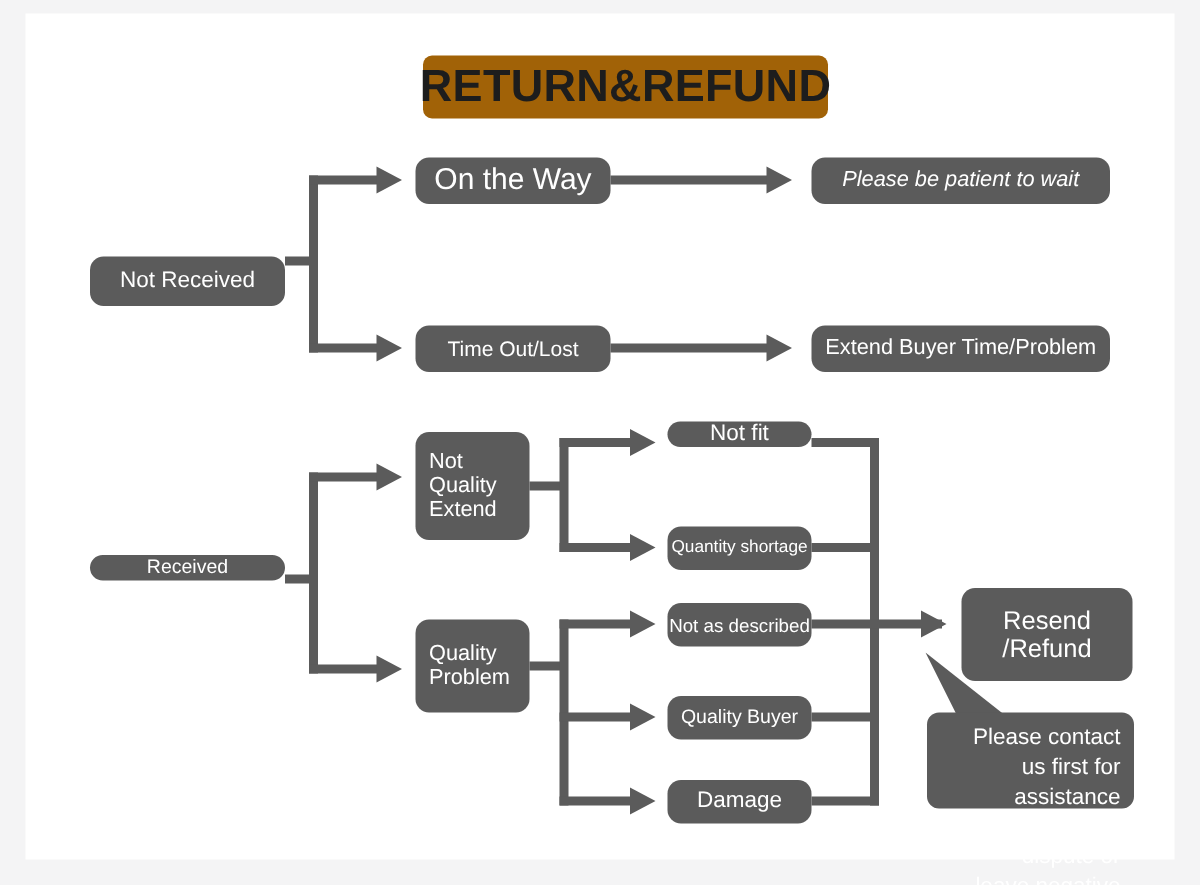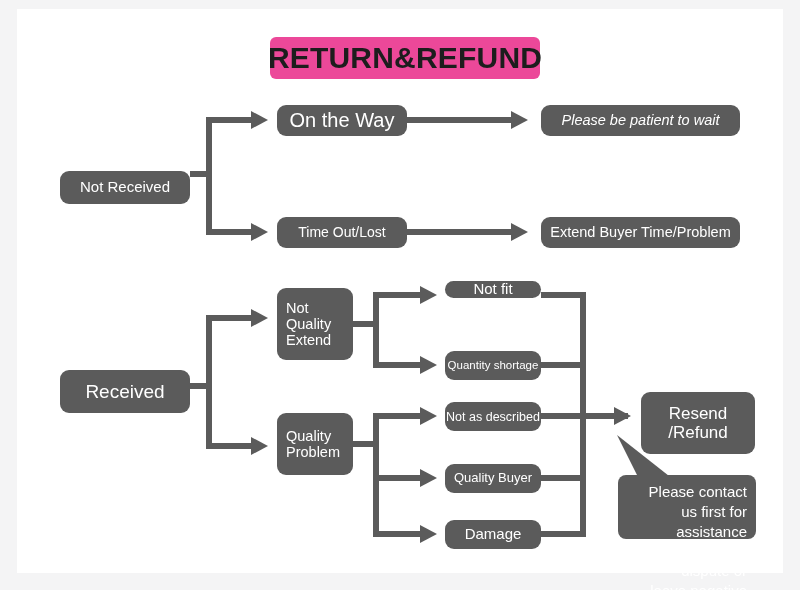--- a/index.html
+++ b/index.html
@@ -23,25 +23,25 @@
     position: absolute;
     left: 17px;
     top: 9px;
     width: 766px;
     height: 564px;
     background: #ffffff;
   }
   
   .title-chip {
     position: absolute;
-    left: 253px;
+    left: 265px;
     top: 28px;
     width: 270px;
     height: 42px;
-    background: #ec4899;
+    background: #a16207;
     border-radius: 6px;
     display: flex;
     align-items: center;
     justify-content: center;
   }
   .title-chip span {
     font-size: 30px;
     font-weight: bold;
     color: #1d1d1d;
     letter-spacing: 0.2px;
@@ -133,21 +133,21 @@
     <div class="node center" style="left:260px; top:208px; width:130px; height:31px; font-size:14px;">
       <span class="lbl" style="width:100%;">Time Out/Lost</span>
     </div>
 
     <div class="hline" style="left:390px; top:220px; width:106px;"></div>
     <div class="arrow" style="left:494px; top:214px;"></div>
     <div class="node center" style="left:524px; top:208px; width:199px; height:31px; font-size:14.5px;">
       <span class="lbl" style="width:100%;">Extend Buyer Time/Problem</span>
     </div>
 
-    <div class="node center" style="left:43px; top:361px; width:130px; height:43px; font-size:19px;">
+    <div class="node center" style="left:43px; top:361px; width:130px; height:17px; font-size:13px;">
       <span class="lbl" style="width:100%;">Received</span>
     </div>
 
     <div class="hline" style="left:173px; top:374px; width:18px;"></div>
     <div class="vline" style="left:189px; top:306px; height:134px;"></div>
 
     <div class="hline" style="left:189px; top:306px; width:47px;"></div>
     <div class="arrow" style="left:234px; top:300px;"></div>
     <div class="node left" style="left:260px; top:279px; width:76px; height:72px; font-size:14.5px; padding-left:9px;">
       <span class="lbl">Not

